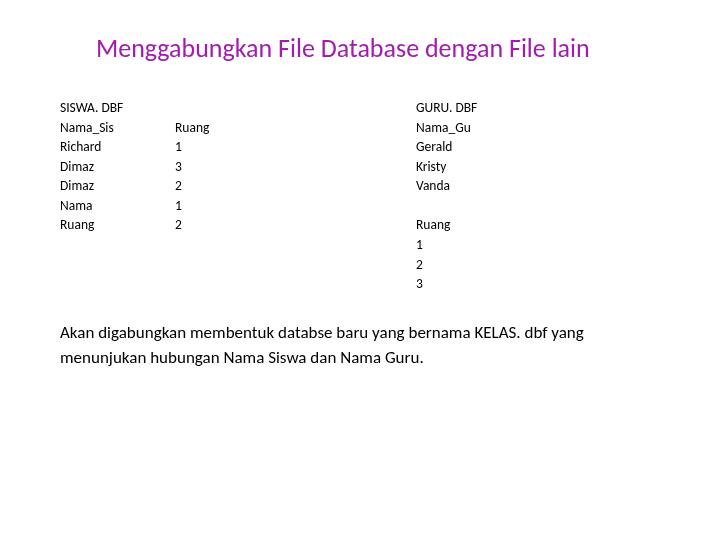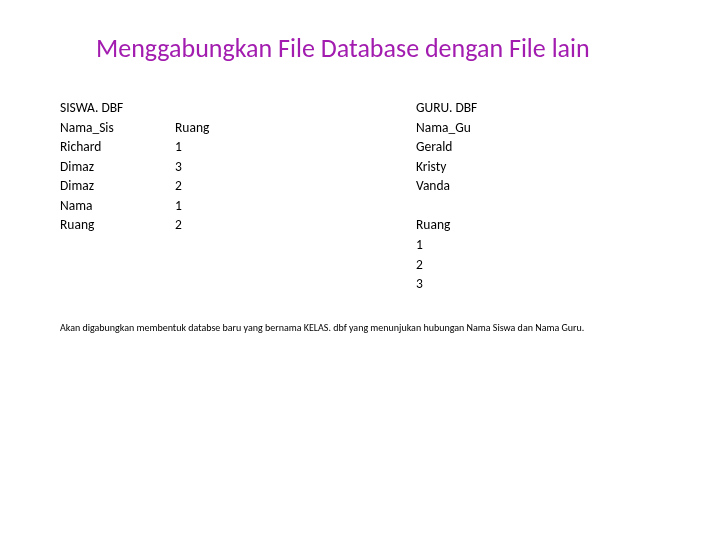--- a/index.html
+++ b/index.html
@@ -42,21 +42,21 @@
       flex-direction: column;
     }
     .col-label-left { width: 115px; }
     .col-val-left   { width: 225px; }
     .col-label-right{ width: 155px; }
     .col-val-right  { width: 100px; }
     .filename {
       white-space: pre;
     }
     .desc {
-      font-size: 10px;
+      font-size: 17px;
       line-height: 1.5;
       padding-right: 10px;
     }
   </style>
 </head>
 <body>
 
 <div class="slide">
   <h1 class="title">Menggabungkan File Database dengan File lain</h1>
 

